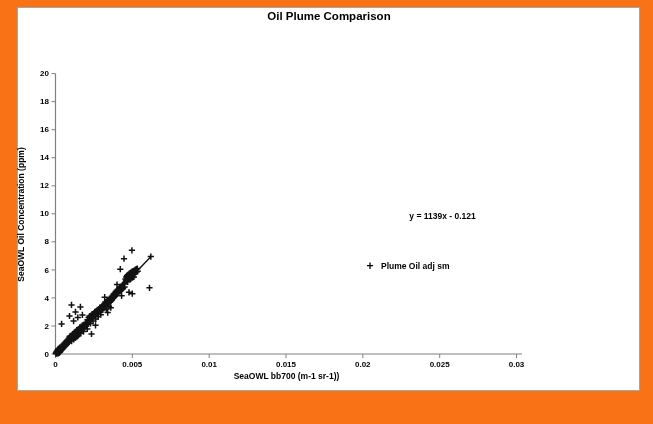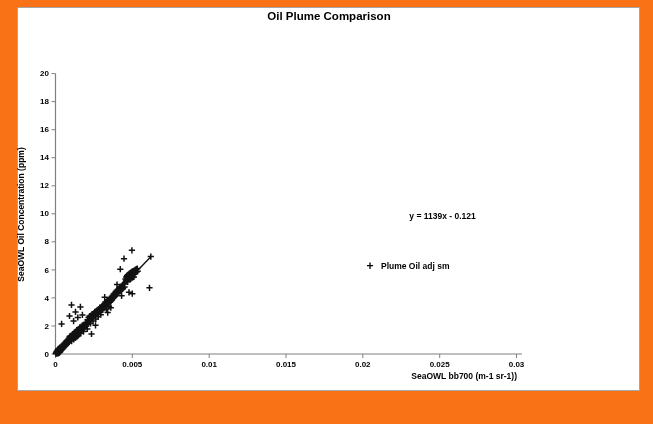--- a/index.html
+++ b/index.html
@@ -4,21 +4,21 @@
 <style>
   html,body{margin:0;padding:0;background:#ffffff;width:653px;height:424px;overflow:hidden;
     font-family:"Liberation Sans",sans-serif;color:#000;}
   .stage{position:relative;width:653px;height:424px;background:#f97316;}
   .abs{position:absolute;}
   .chart-frame{left:17px;top:7px;width:621px;height:382px;border:1px solid #a6a6a6;background:#fff;}
   .chart-title{left:18px;top:10px;width:622px;text-align:center;font-size:11.5px;font-weight:bold;}
   .plot-svg{left:0;top:0;}
   .y-axis-title{left:-118px;top:208px;width:280px;height:13px;transform:rotate(-90deg);
     text-align:center;font-size:8.5px;font-weight:bold;white-space:nowrap;}
-  .x-axis-title{left:56px;top:371px;width:461px;text-align:right;font-size:8.5px;font-weight:bold;}
+  .x-axis-title{left:56px;top:371px;width:461px;text-align:center;font-size:8.5px;font-weight:bold;}
   .equation{left:370px;top:163px;width:145px;text-align:center;font-size:8.5px;font-weight:bold;line-height:14px;margin-top:46px;}
   .legend-item{display:flex;align-items:center;font-size:8.5px;font-weight:bold;white-space:nowrap;height:14px;}
   .legend-1{left:362px;top:259px;}
   .legend-2{left:361px;top:290px;}
   .legend-plus{width:16px;text-align:center;font-size:12px;font-weight:bold;line-height:10px;margin-right:3px;}
   .legend-line{width:17px;height:0;border-top:1.6px solid #1a1a1a;margin-right:1px;}
   .footer-label{left:20px;top:394px;font-size:15.5px;font-weight:normal;letter-spacing:0.2px;}
 </style>
 </head>
 <body>

